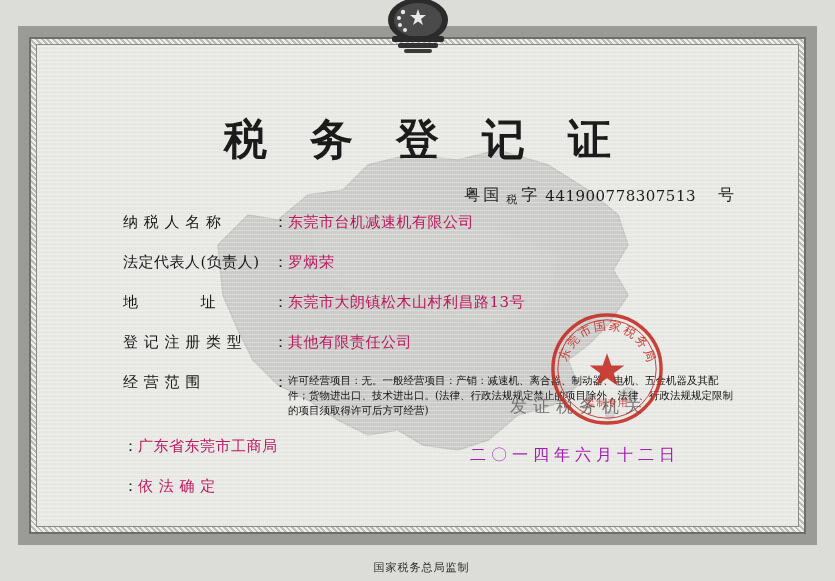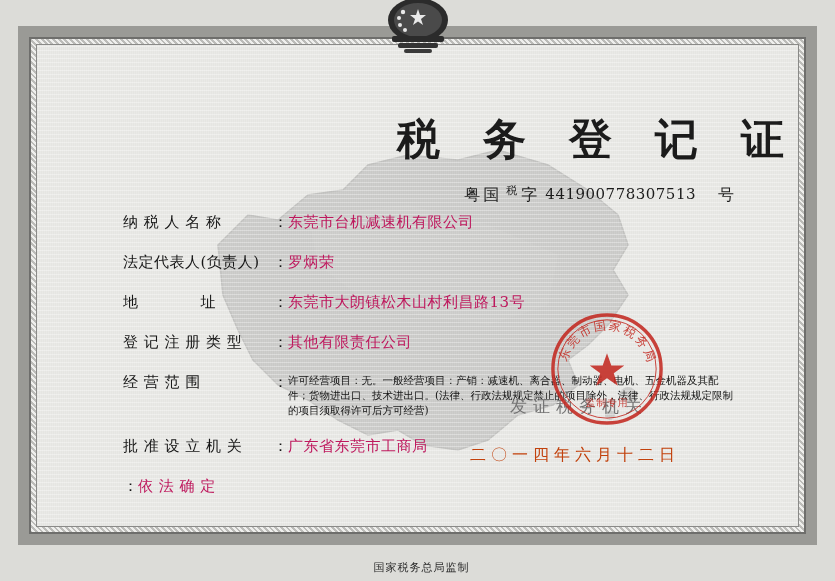--- a/index.html
+++ b/index.html
@@ -92,36 +92,37 @@
     height: 62px;
     z-index: 6;
   }
 
   
   .title {
     position: absolute;
     top: 66px;
     left: 0;
     right: 0;
-    text-align: right;
+    text-align: center;
     font-family: "DejaVu Serif", "Liberation Serif", serif;
     font-size: 43px;
     font-weight: bold;
     letter-spacing: 14px;
     color: #1b1b1b;
     text-indent: 14px;
     z-index: 5;
   }
 
   
   .serial-row {
     position: absolute;
     top: 140px;
     right: 64px;
     display: flex;
+    align-items: flex-end;
     font-family: "DejaVu Serif", "Liberation Serif", serif;
     color: #1c1c1c;
     z-index: 5;
   }
   .serial-prefix {
     font-size: 16px;
     letter-spacing: 3px;
     margin-right: 4px;
   }
   .serial-stack {
@@ -213,21 +214,21 @@
   }
 
   
   .date-line {
     position: absolute;
     right: 118px;
     bottom: 60px;
     font-family: "DejaVu Serif", "Liberation Serif", serif;
     font-size: 16px;
     letter-spacing: 5px;
-    color: #c2410c;
+    color: #a21caf;
     z-index: 8;
   }
 
   
   .footer-note {
     position: absolute;
     bottom: 6px;
     left: 8px;
     right: 0;
     text-align: center;
@@ -307,21 +308,20 @@
         <div class="field-value">其他有限责任公司</div>
       </div>
 
       <div class="field-row">
         <div class="field-label">经 营 范 围</div>
         <div class="field-colon">：</div>
         <div class="field-value small">许可经营项目：无。一般经营项目：产销：减速机、离合器、制动器、电机、五金机器及其配件；货物进出口、技术进出口。(法律、行政法规规定禁止的项目除外，法律、行政法规规定限制的项目须取得许可后方可经营)</div>
       </div>
 
       <div class="field-row">
-        <div class="field-label">批 准 设 立 机 关</div>
         <div class="field-colon">：</div>
         <div class="field-value">广东省东莞市工商局</div>
       </div>
 
       <div class="field-row">
         <div class="field-colon">：</div>
         <div class="field-value">依 法 确 定</div>
       </div>
 
     </div>

